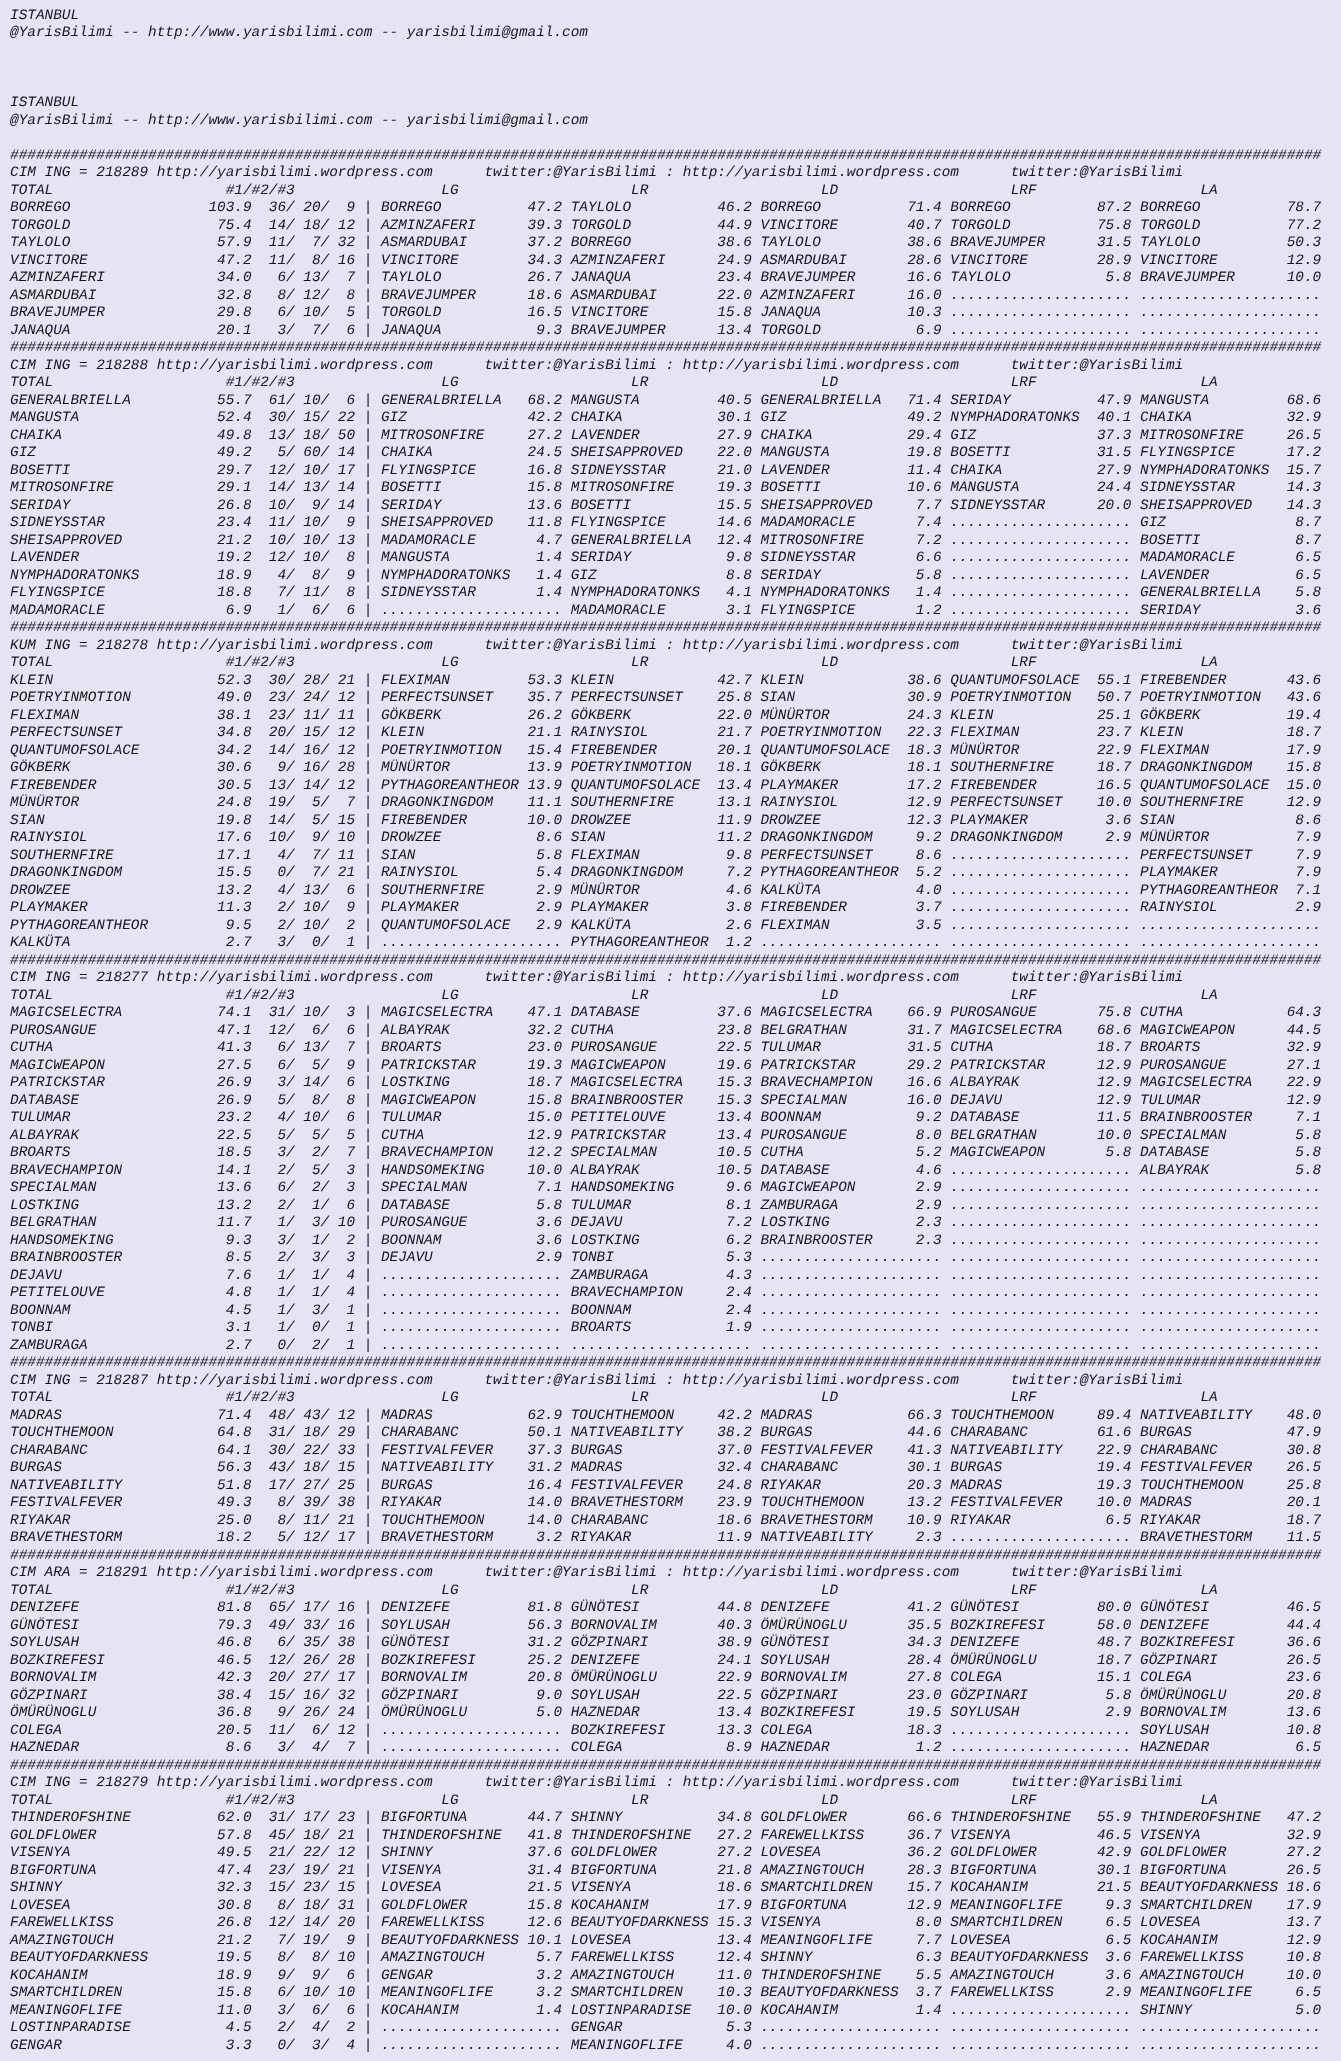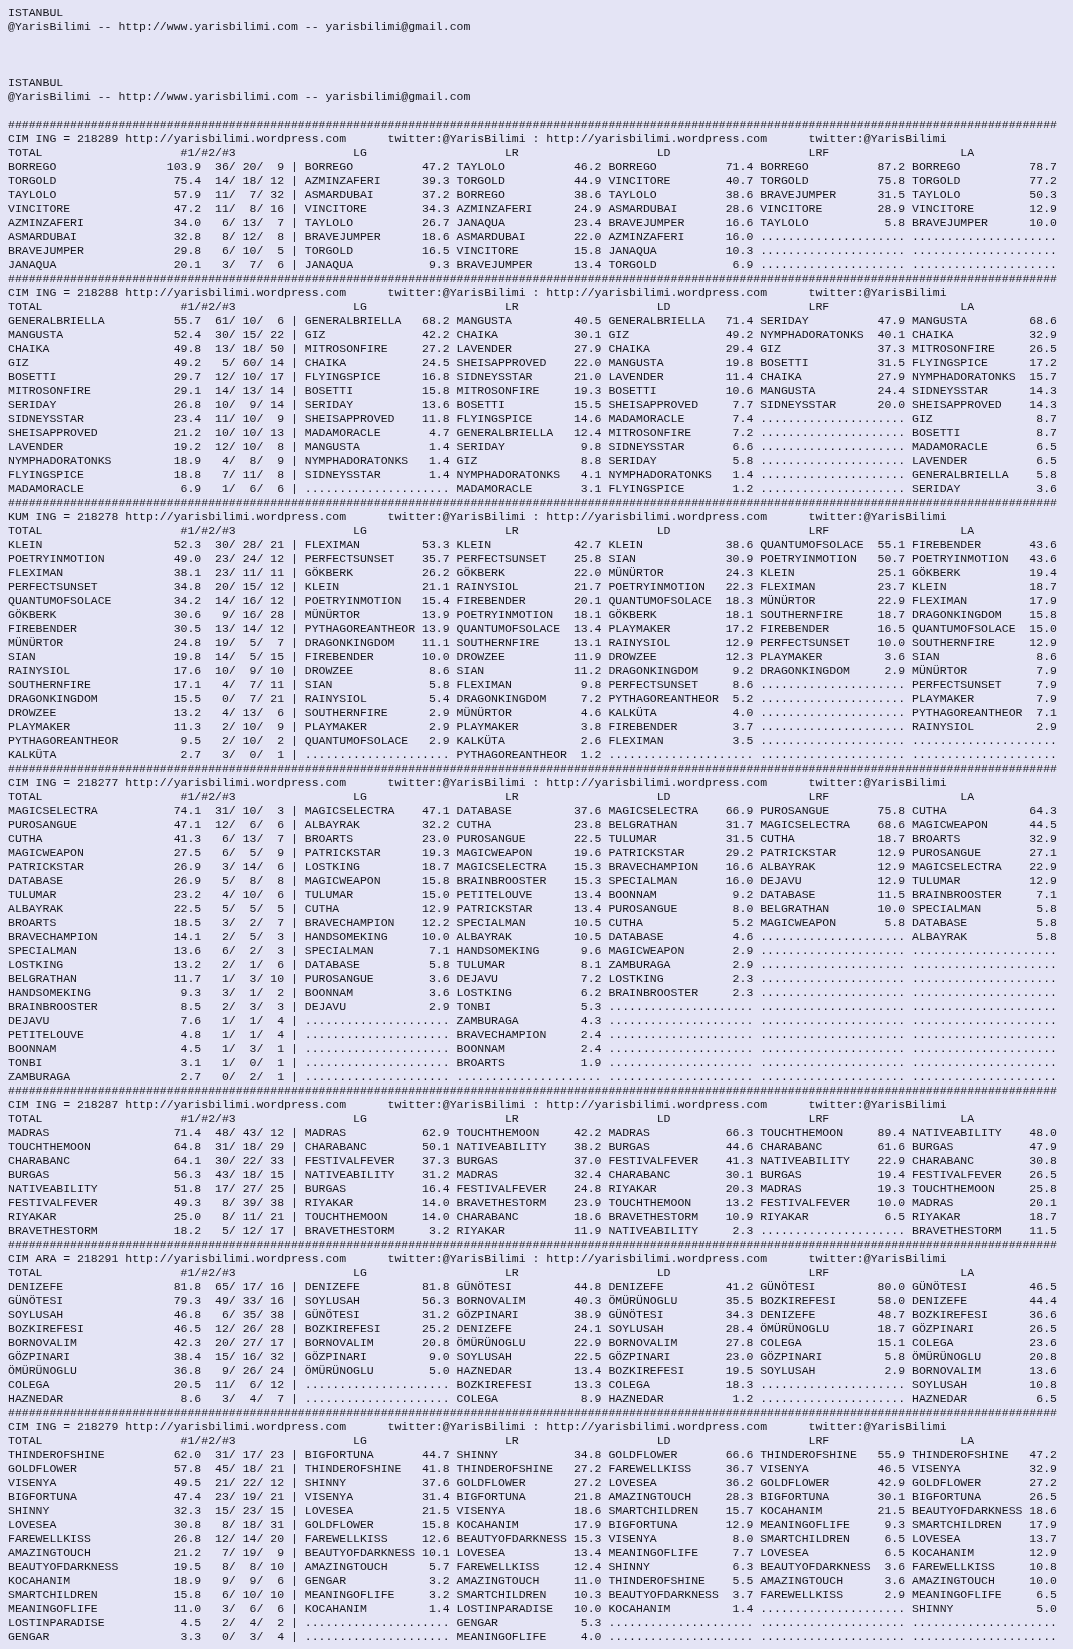--- a/index.html
+++ b/index.html
@@ -2,20 +2,21 @@
 <html><head>
 <meta charset="utf-8">
 <style>
   html,body{margin:0;padding:0;}
   body{background:#e4e4f5;width:1073px;min-height:1649px;}
   #doc{
     margin:0;padding:6px 0 0 8px;
     font-family:"Liberation Mono","DejaVu Sans Mono",monospace;
     font-size:11.5px;line-height:14px;
     color:#15151d;
+    font-style:italic;
   }
   .ln{display:block;white-space:pre;min-height:14px;}
   .separator-line{letter-spacing:0;}
 </style>
 </head>
 <body>
 
 <div>
   <pre id="doc"><span class="ln preamble-line">ISTANBUL</span><span class="ln preamble-line">@YarisBilimi -- http://www.yarisbilimi.com -- yarisbilimi@gmail.com</span><span class="ln blank-line"></span><span class="ln blank-line"></span><span class="ln blank-line"></span><span class="ln preamble-line">ISTANBUL</span><span class="ln preamble-line">@YarisBilimi -- http://www.yarisbilimi.com -- yarisbilimi@gmail.com</span><span class="ln blank-line"></span><span class="ln separator-line">########################################################################################################################################################</span><span class="ln section-title">CIM ING = 218289 http://yarisbilimi.wordpress.com      twitter:@YarisBilimi : http://yarisbilimi.wordpress.com      twitter:@YarisBilimi</span><span class="ln column-header-line">TOTAL                    #1/#2/#3                 LG                    LR                    LD                    LRF                   LA            </span><span class="ln data-row">BORREGO                103.9  36/ 20/  9 | BORREGO          47.2 TAYLOLO          46.2 BORREGO          71.4 BORREGO          87.2 BORREGO          78.7</span><span class="ln data-row">TORGOLD                 75.4  14/ 18/ 12 | AZMINZAFERI      39.3 TORGOLD          44.9 VINCITORE        40.7 TORGOLD          75.8 TORGOLD          77.2</span><span class="ln data-row">TAYLOLO                 57.9  11/  7/ 32 | ASMARDUBAI       37.2 BORREGO          38.6 TAYLOLO          38.6 BRAVEJUMPER      31.5 TAYLOLO          50.3</span><span class="ln data-row">VINCITORE               47.2  11/  8/ 16 | VINCITORE        34.3 AZMINZAFERI      24.9 ASMARDUBAI       28.6 VINCITORE        28.9 VINCITORE        12.9</span><span class="ln data-row">AZMINZAFERI             34.0   6/ 13/  7 | TAYLOLO          26.7 JANAQUA          23.4 BRAVEJUMPER      16.6 TAYLOLO           5.8 BRAVEJUMPER      10.0</span><span class="ln data-row">ASMARDUBAI              32.8   8/ 12/  8 | BRAVEJUMPER      18.6 ASMARDUBAI       22.0 AZMINZAFERI      16.0 ..................... .....................</span><span class="ln data-row">BRAVEJUMPER             29.8   6/ 10/  5 | TORGOLD          16.5 VINCITORE        15.8 JANAQUA          10.3 ..................... .....................</span><span class="ln data-row">JANAQUA                 20.1   3/  7/  6 | JANAQUA           9.3 BRAVEJUMPER      13.4 TORGOLD           6.9 ..................... .....................</span><span class="ln separator-line">########################################################################################################################################################</span><span class="ln section-title">CIM ING = 218288 http://yarisbilimi.wordpress.com      twitter:@YarisBilimi : http://yarisbilimi.wordpress.com      twitter:@YarisBilimi</span><span class="ln column-header-line">TOTAL                    #1/#2/#3                 LG                    LR                    LD                    LRF                   LA            </span><span class="ln data-row">GENERALBRIELLA          55.7  61/ 10/  6 | GENERALBRIELLA   68.2 MANGUSTA         40.5 GENERALBRIELLA   71.4 SERIDAY          47.9 MANGUSTA         68.6</span><span class="ln data-row">MANGUSTA                52.4  30/ 15/ 22 | GIZ              42.2 CHAIKA           30.1 GIZ              49.2 NYMPHADORATONKS  40.1 CHAIKA           32.9</span><span class="ln data-row">CHAIKA                  49.8  13/ 18/ 50 | MITROSONFIRE     27.2 LAVENDER         27.9 CHAIKA           29.4 GIZ              37.3 MITROSONFIRE     26.5</span><span class="ln data-row">GIZ                     49.2   5/ 60/ 14 | CHAIKA           24.5 SHEISAPPROVED    22.0 MANGUSTA         19.8 BOSETTI          31.5 FLYINGSPICE      17.2</span><span class="ln data-row">BOSETTI                 29.7  12/ 10/ 17 | FLYINGSPICE      16.8 SIDNEYSSTAR      21.0 LAVENDER         11.4 CHAIKA           27.9 NYMPHADORATONKS  15.7</span><span class="ln data-row">MITROSONFIRE            29.1  14/ 13/ 14 | BOSETTI          15.8 MITROSONFIRE     19.3 BOSETTI          10.6 MANGUSTA         24.4 SIDNEYSSTAR      14.3</span><span class="ln data-row">SERIDAY                 26.8  10/  9/ 14 | SERIDAY          13.6 BOSETTI          15.5 SHEISAPPROVED     7.7 SIDNEYSSTAR      20.0 SHEISAPPROVED    14.3</span><span class="ln data-row">SIDNEYSSTAR             23.4  11/ 10/  9 | SHEISAPPROVED    11.8 FLYINGSPICE      14.6 MADAMORACLE       7.4 ..................... GIZ               8.7</span><span class="ln data-row">SHEISAPPROVED           21.2  10/ 10/ 13 | MADAMORACLE       4.7 GENERALBRIELLA   12.4 MITROSONFIRE      7.2 ..................... BOSETTI           8.7</span><span class="ln data-row">LAVENDER                19.2  12/ 10/  8 | MANGUSTA          1.4 SERIDAY           9.8 SIDNEYSSTAR       6.6 ..................... MADAMORACLE       6.5</span><span class="ln data-row">NYMPHADORATONKS         18.9   4/  8/  9 | NYMPHADORATONKS   1.4 GIZ               8.8 SERIDAY           5.8 ..................... LAVENDER          6.5</span><span class="ln data-row">FLYINGSPICE             18.8   7/ 11/  8 | SIDNEYSSTAR       1.4 NYMPHADORATONKS   4.1 NYMPHADORATONKS   1.4 ..................... GENERALBRIELLA    5.8</span><span class="ln data-row">MADAMORACLE              6.9   1/  6/  6 | ..................... MADAMORACLE       3.1 FLYINGSPICE       1.2 ..................... SERIDAY           3.6</span><span class="ln separator-line">########################################################################################################################################################</span><span class="ln section-title">KUM ING = 218278 http://yarisbilimi.wordpress.com      twitter:@YarisBilimi : http://yarisbilimi.wordpress.com      twitter:@YarisBilimi</span><span class="ln column-header-line">TOTAL                    #1/#2/#3                 LG                    LR                    LD                    LRF                   LA            </span><span class="ln data-row">KLEIN                   52.3  30/ 28/ 21 | FLEXIMAN         53.3 KLEIN            42.7 KLEIN            38.6 QUANTUMOFSOLACE  55.1 FIREBENDER       43.6</span><span class="ln data-row">POETRYINMOTION          49.0  23/ 24/ 12 | PERFECTSUNSET    35.7 PERFECTSUNSET    25.8 SIAN             30.9 POETRYINMOTION   50.7 POETRYINMOTION   43.6</span><span class="ln data-row">FLEXIMAN                38.1  23/ 11/ 11 | GÖKBERK          26.2 GÖKBERK          22.0 MÜNÜRTOR         24.3 KLEIN            25.1 GÖKBERK          19.4</span><span class="ln data-row">PERFECTSUNSET           34.8  20/ 15/ 12 | KLEIN            21.1 RAINYSIOL        21.7 POETRYINMOTION   22.3 FLEXIMAN         23.7 KLEIN            18.7</span><span class="ln data-row">QUANTUMOFSOLACE         34.2  14/ 16/ 12 | POETRYINMOTION   15.4 FIREBENDER       20.1 QUANTUMOFSOLACE  18.3 MÜNÜRTOR         22.9 FLEXIMAN         17.9</span><span class="ln data-row">GÖKBERK                 30.6   9/ 16/ 28 | MÜNÜRTOR         13.9 POETRYINMOTION   18.1 GÖKBERK          18.1 SOUTHERNFIRE     18.7 DRAGONKINGDOM    15.8</span><span class="ln data-row">FIREBENDER              30.5  13/ 14/ 12 | PYTHAGOREANTHEOR 13.9 QUANTUMOFSOLACE  13.4 PLAYMAKER        17.2 FIREBENDER       16.5 QUANTUMOFSOLACE  15.0</span><span class="ln data-row">MÜNÜRTOR                24.8  19/  5/  7 | DRAGONKINGDOM    11.1 SOUTHERNFIRE     13.1 RAINYSIOL        12.9 PERFECTSUNSET    10.0 SOUTHERNFIRE     12.9</span><span class="ln data-row">SIAN                    19.8  14/  5/ 15 | FIREBENDER       10.0 DROWZEE          11.9 DROWZEE          12.3 PLAYMAKER         3.6 SIAN              8.6</span><span class="ln data-row">RAINYSIOL               17.6  10/  9/ 10 | DROWZEE           8.6 SIAN             11.2 DRAGONKINGDOM     9.2 DRAGONKINGDOM     2.9 MÜNÜRTOR          7.9</span><span class="ln data-row">SOUTHERNFIRE            17.1   4/  7/ 11 | SIAN              5.8 FLEXIMAN          9.8 PERFECTSUNSET     8.6 ..................... PERFECTSUNSET     7.9</span><span class="ln data-row">DRAGONKINGDOM           15.5   0/  7/ 21 | RAINYSIOL         5.4 DRAGONKINGDOM     7.2 PYTHAGOREANTHEOR  5.2 ..................... PLAYMAKER         7.9</span><span class="ln data-row">DROWZEE                 13.2   4/ 13/  6 | SOUTHERNFIRE      2.9 MÜNÜRTOR          4.6 KALKÜTA           4.0 ..................... PYTHAGOREANTHEOR  7.1</span><span class="ln data-row">PLAYMAKER               11.3   2/ 10/  9 | PLAYMAKER         2.9 PLAYMAKER         3.8 FIREBENDER        3.7 ..................... RAINYSIOL         2.9</span><span class="ln data-row">PYTHAGOREANTHEOR         9.5   2/ 10/  2 | QUANTUMOFSOLACE   2.9 KALKÜTA           2.6 FLEXIMAN          3.5 ..................... .....................</span><span class="ln data-row">KALKÜTA                  2.7   3/  0/  1 | ..................... PYTHAGOREANTHEOR  1.2 ..................... ..................... .....................</span><span class="ln separator-line">########################################################################################################################################################</span><span class="ln section-title">CIM ING = 218277 http://yarisbilimi.wordpress.com      twitter:@YarisBilimi : http://yarisbilimi.wordpress.com      twitter:@YarisBilimi</span><span class="ln column-header-line">TOTAL                    #1/#2/#3                 LG                    LR                    LD                    LRF                   LA            </span><span class="ln data-row">MAGICSELECTRA           74.1  31/ 10/  3 | MAGICSELECTRA    47.1 DATABASE         37.6 MAGICSELECTRA    66.9 PUROSANGUE       75.8 CUTHA            64.3</span><span class="ln data-row">PUROSANGUE              47.1  12/  6/  6 | ALBAYRAK         32.2 CUTHA            23.8 BELGRATHAN       31.7 MAGICSELECTRA    68.6 MAGICWEAPON      44.5</span><span class="ln data-row">CUTHA                   41.3   6/ 13/  7 | BROARTS          23.0 PUROSANGUE       22.5 TULUMAR          31.5 CUTHA            18.7 BROARTS          32.9</span><span class="ln data-row">MAGICWEAPON             27.5   6/  5/  9 | PATRICKSTAR      19.3 MAGICWEAPON      19.6 PATRICKSTAR      29.2 PATRICKSTAR      12.9 PUROSANGUE       27.1</span><span class="ln data-row">PATRICKSTAR             26.9   3/ 14/  6 | LOSTKING         18.7 MAGICSELECTRA    15.3 BRAVECHAMPION    16.6 ALBAYRAK         12.9 MAGICSELECTRA    22.9</span><span class="ln data-row">DATABASE                26.9   5/  8/  8 | MAGICWEAPON      15.8 BRAINBROOSTER    15.3 SPECIALMAN       16.0 DEJAVU           12.9 TULUMAR          12.9</span><span class="ln data-row">TULUMAR                 23.2   4/ 10/  6 | TULUMAR          15.0 PETITELOUVE      13.4 BOONNAM           9.2 DATABASE         11.5 BRAINBROOSTER     7.1</span><span class="ln data-row">ALBAYRAK                22.5   5/  5/  5 | CUTHA            12.9 PATRICKSTAR      13.4 PUROSANGUE        8.0 BELGRATHAN       10.0 SPECIALMAN        5.8</span><span class="ln data-row">BROARTS                 18.5   3/  2/  7 | BRAVECHAMPION    12.2 SPECIALMAN       10.5 CUTHA             5.2 MAGICWEAPON       5.8 DATABASE          5.8</span><span class="ln data-row">BRAVECHAMPION           14.1   2/  5/  3 | HANDSOMEKING     10.0 ALBAYRAK         10.5 DATABASE          4.6 ..................... ALBAYRAK          5.8</span><span class="ln data-row">SPECIALMAN              13.6   6/  2/  3 | SPECIALMAN        7.1 HANDSOMEKING      9.6 MAGICWEAPON       2.9 ..................... .....................</span><span class="ln data-row">LOSTKING                13.2   2/  1/  6 | DATABASE          5.8 TULUMAR           8.1 ZAMBURAGA         2.9 ..................... .....................</span><span class="ln data-row">BELGRATHAN              11.7   1/  3/ 10 | PUROSANGUE        3.6 DEJAVU            7.2 LOSTKING          2.3 ..................... .....................</span><span class="ln data-row">HANDSOMEKING             9.3   3/  1/  2 | BOONNAM           3.6 LOSTKING          6.2 BRAINBROOSTER     2.3 ..................... .....................</span><span class="ln data-row">BRAINBROOSTER            8.5   2/  3/  3 | DEJAVU            2.9 TONBI             5.3 ..................... ..................... .....................</span><span class="ln data-row">DEJAVU                   7.6   1/  1/  4 | ..................... ZAMBURAGA         4.3 ..................... ..................... .....................</span><span class="ln data-row">PETITELOUVE              4.8   1/  1/  4 | ..................... BRAVECHAMPION     2.4 ..................... ..................... .....................</span><span class="ln data-row">BOONNAM                  4.5   1/  3/  1 | ..................... BOONNAM           2.4 ..................... ..................... .....................</span><span class="ln data-row">TONBI                    3.1   1/  0/  1 | ..................... BROARTS           1.9 ..................... ..................... .....................</span><span class="ln data-row">ZAMBURAGA                2.7   0/  2/  1 | ..................... ..................... ..................... ..................... .....................</span><span class="ln separator-line">########################################################################################################################################################</span><span class="ln section-title">CIM ING = 218287 http://yarisbilimi.wordpress.com      twitter:@YarisBilimi : http://yarisbilimi.wordpress.com      twitter:@YarisBilimi</span><span class="ln column-header-line">TOTAL                    #1/#2/#3                 LG                    LR                    LD                    LRF                   LA            </span><span class="ln data-row">MADRAS                  71.4  48/ 43/ 12 | MADRAS           62.9 TOUCHTHEMOON     42.2 MADRAS           66.3 TOUCHTHEMOON     89.4 NATIVEABILITY    48.0</span><span class="ln data-row">TOUCHTHEMOON            64.8  31/ 18/ 29 | CHARABANC        50.1 NATIVEABILITY    38.2 BURGAS           44.6 CHARABANC        61.6 BURGAS           47.9</span><span class="ln data-row">CHARABANC               64.1  30/ 22/ 33 | FESTIVALFEVER    37.3 BURGAS           37.0 FESTIVALFEVER    41.3 NATIVEABILITY    22.9 CHARABANC        30.8</span><span class="ln data-row">BURGAS                  56.3  43/ 18/ 15 | NATIVEABILITY    31.2 MADRAS           32.4 CHARABANC        30.1 BURGAS           19.4 FESTIVALFEVER    26.5</span><span class="ln data-row">NATIVEABILITY           51.8  17/ 27/ 25 | BURGAS           16.4 FESTIVALFEVER    24.8 RIYAKAR          20.3 MADRAS           19.3 TOUCHTHEMOON     25.8</span><span class="ln data-row">FESTIVALFEVER           49.3   8/ 39/ 38 | RIYAKAR          14.0 BRAVETHESTORM    23.9 TOUCHTHEMOON     13.2 FESTIVALFEVER    10.0 MADRAS           20.1</span><span class="ln data-row">RIYAKAR                 25.0   8/ 11/ 21 | TOUCHTHEMOON     14.0 CHARABANC        18.6 BRAVETHESTORM    10.9 RIYAKAR           6.5 RIYAKAR          18.7</span><span class="ln data-row">BRAVETHESTORM           18.2   5/ 12/ 17 | BRAVETHESTORM     3.2 RIYAKAR          11.9 NATIVEABILITY     2.3 ..................... BRAVETHESTORM    11.5</span><span class="ln separator-line">########################################################################################################################################################</span><span class="ln section-title">CIM ARA = 218291 http://yarisbilimi.wordpress.com      twitter:@YarisBilimi : http://yarisbilimi.wordpress.com      twitter:@YarisBilimi</span><span class="ln column-header-line">TOTAL                    #1/#2/#3                 LG                    LR                    LD                    LRF                   LA            </span><span class="ln data-row">DENIZEFE                81.8  65/ 17/ 16 | DENIZEFE         81.8 GÜNÖTESI         44.8 DENIZEFE         41.2 GÜNÖTESI         80.0 GÜNÖTESI         46.5</span><span class="ln data-row">GÜNÖTESI                79.3  49/ 33/ 16 | SOYLUSAH         56.3 BORNOVALIM       40.3 ÖMÜRÜNOGLU       35.5 BOZKIREFESI      58.0 DENIZEFE         44.4</span><span class="ln data-row">SOYLUSAH                46.8   6/ 35/ 38 | GÜNÖTESI         31.2 GÖZPINARI        38.9 GÜNÖTESI         34.3 DENIZEFE         48.7 BOZKIREFESI      36.6</span><span class="ln data-row">BOZKIREFESI             46.5  12/ 26/ 28 | BOZKIREFESI      25.2 DENIZEFE         24.1 SOYLUSAH         28.4 ÖMÜRÜNOGLU       18.7 GÖZPINARI        26.5</span><span class="ln data-row">BORNOVALIM              42.3  20/ 27/ 17 | BORNOVALIM       20.8 ÖMÜRÜNOGLU       22.9 BORNOVALIM       27.8 COLEGA           15.1 COLEGA           23.6</span><span class="ln data-row">GÖZPINARI               38.4  15/ 16/ 32 | GÖZPINARI         9.0 SOYLUSAH         22.5 GÖZPINARI        23.0 GÖZPINARI         5.8 ÖMÜRÜNOGLU       20.8</span><span class="ln data-row">ÖMÜRÜNOGLU              36.8   9/ 26/ 24 | ÖMÜRÜNOGLU        5.0 HAZNEDAR         13.4 BOZKIREFESI      19.5 SOYLUSAH          2.9 BORNOVALIM       13.6</span><span class="ln data-row">COLEGA                  20.5  11/  6/ 12 | ..................... BOZKIREFESI      13.3 COLEGA           18.3 ..................... SOYLUSAH         10.8</span><span class="ln data-row">HAZNEDAR                 8.6   3/  4/  7 | ..................... COLEGA            8.9 HAZNEDAR          1.2 ..................... HAZNEDAR          6.5</span><span class="ln separator-line">########################################################################################################################################################</span><span class="ln section-title">CIM ING = 218279 http://yarisbilimi.wordpress.com      twitter:@YarisBilimi : http://yarisbilimi.wordpress.com      twitter:@YarisBilimi</span><span class="ln column-header-line">TOTAL                    #1/#2/#3                 LG                    LR                    LD                    LRF                   LA            </span><span class="ln data-row">THINDEROFSHINE          62.0  31/ 17/ 23 | BIGFORTUNA       44.7 SHINNY           34.8 GOLDFLOWER       66.6 THINDEROFSHINE   55.9 THINDEROFSHINE   47.2</span><span class="ln data-row">GOLDFLOWER              57.8  45/ 18/ 21 | THINDEROFSHINE   41.8 THINDEROFSHINE   27.2 FAREWELLKISS     36.7 VISENYA          46.5 VISENYA          32.9</span><span class="ln data-row">VISENYA                 49.5  21/ 22/ 12 | SHINNY           37.6 GOLDFLOWER       27.2 LOVESEA          36.2 GOLDFLOWER       42.9 GOLDFLOWER       27.2</span><span class="ln data-row">BIGFORTUNA              47.4  23/ 19/ 21 | VISENYA          31.4 BIGFORTUNA       21.8 AMAZINGTOUCH     28.3 BIGFORTUNA       30.1 BIGFORTUNA       26.5</span><span class="ln data-row">SHINNY                  32.3  15/ 23/ 15 | LOVESEA          21.5 VISENYA          18.6 SMARTCHILDREN    15.7 KOCAHANIM        21.5 BEAUTYOFDARKNESS 18.6</span><span class="ln data-row">LOVESEA                 30.8   8/ 18/ 31 | GOLDFLOWER       15.8 KOCAHANIM        17.9 BIGFORTUNA       12.9 MEANINGOFLIFE     9.3 SMARTCHILDREN    17.9</span><span class="ln data-row">FAREWELLKISS            26.8  12/ 14/ 20 | FAREWELLKISS     12.6 BEAUTYOFDARKNESS 15.3 VISENYA           8.0 SMARTCHILDREN     6.5 LOVESEA          13.7</span><span class="ln data-row">AMAZINGTOUCH            21.2   7/ 19/  9 | BEAUTYOFDARKNESS 10.1 LOVESEA          13.4 MEANINGOFLIFE     7.7 LOVESEA           6.5 KOCAHANIM        12.9</span><span class="ln data-row">BEAUTYOFDARKNESS        19.5   8/  8/ 10 | AMAZINGTOUCH      5.7 FAREWELLKISS     12.4 SHINNY            6.3 BEAUTYOFDARKNESS  3.6 FAREWELLKISS     10.8</span><span class="ln data-row">KOCAHANIM               18.9   9/  9/  6 | GENGAR            3.2 AMAZINGTOUCH     11.0 THINDEROFSHINE    5.5 AMAZINGTOUCH      3.6 AMAZINGTOUCH     10.0</span><span class="ln data-row">SMARTCHILDREN           15.8   6/ 10/ 10 | MEANINGOFLIFE     3.2 SMARTCHILDREN    10.3 BEAUTYOFDARKNESS  3.7 FAREWELLKISS      2.9 MEANINGOFLIFE     6.5</span><span class="ln data-row">MEANINGOFLIFE           11.0   3/  6/  6 | KOCAHANIM         1.4 LOSTINPARADISE   10.0 KOCAHANIM         1.4 ..................... SHINNY            5.0</span><span class="ln data-row">LOSTINPARADISE           4.5   2/  4/  2 | ..................... GENGAR            5.3 ..................... ..................... .....................</span><span class="ln data-row">GENGAR                   3.3   0/  3/  4 | ..................... MEANINGOFLIFE     4.0 ..................... ..................... .....................</span></pre>
 </div>

